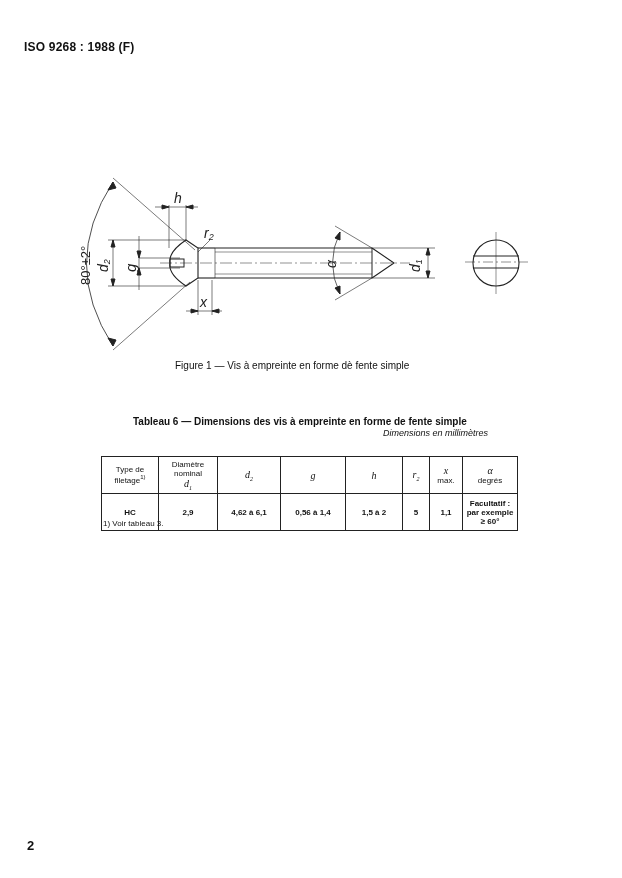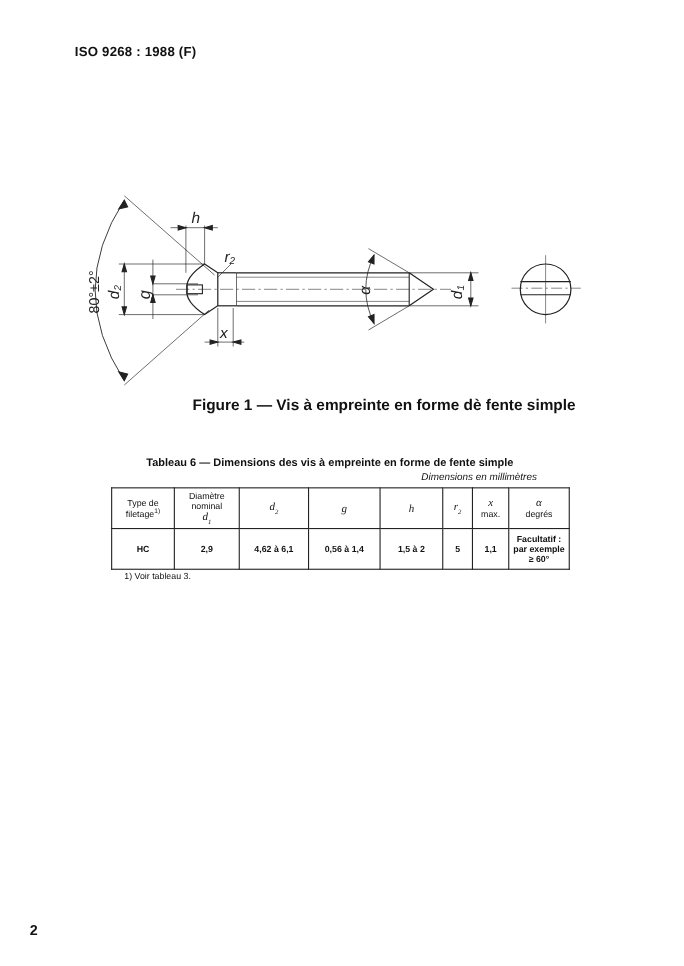--- a/index.html
+++ b/index.html
@@ -1,30 +1,30 @@
 <!DOCTYPE html>
 <html><head>
   <meta charset="utf-8">
   <style>
     html, body { margin: 0; padding: 0; background: #ffffff; }
     body { width: 622px; height: 878px; position: relative; overflow: hidden; color: #111; font-family: "Liberation Sans", sans-serif; }
-    .header { position: absolute; left: 24px; top: 40px; font-size: 12px; font-weight: bold; letter-spacing: 0.2px; margin-left: 44px; }
+    .header { position: absolute; left: 24px; top: 40px; font-size: 12px; font-weight: bold; letter-spacing: 0.2px; }
     .drawing { position: absolute; left: 0; top: 160px; width: 622px; height: 200px; }
-    .fig-caption { position: absolute; left: 175px; top: 360px; font-size: 14px; font-weight: bold; }
+    .fig-caption { position: absolute; left: 175px; top: 360px; font-size: 10px; font-weight: normal; }
     .tbl-caption { position: absolute; left: 133px; top: 416px; font-size: 10px; font-weight: bold; }
     .tbl-units { position: absolute; left: 383px; top: 428px; font-size: 9px; font-style: italic; }
-    table.dim { position: absolute; left: 101px; top: 443px; border-collapse: collapse; font-size: 8px; }
+    table.dim { position: absolute; left: 101px; top: 456px; border-collapse: collapse; font-size: 8px; }
     table.dim td, table.dim th { border: 1px solid #222; text-align: center; vertical-align: middle; padding: 0 2px; font-weight: normal; }
     table.dim th { height: 36px; }
     table.dim td { height: 36px; font-weight: bold; }
     .bold { font-weight: bold; }
     .ital { font-style: italic; font-family: "Liberation Serif", serif; font-size: 10px; }
     .sup { font-size: 6px; vertical-align: super; }
     .sub { font-size: 6px; vertical-align: sub; }
-    .footnote { position: absolute; left: 103px; top: 519px; font-size: 8px; margin-left: 10px; }
+    .footnote { position: absolute; left: 103px; top: 519px; font-size: 8px; }
     .pagenum { position: absolute; left: 27px; top: 838px; font-size: 13px; font-weight: bold; }
   </style>
 </head>
 <body>
 
 <div class="header">ISO 9268 : 1988 (F)</div>
 
 <svg class="drawing" viewBox="0 160 622 200" width="622" height="200" xmlns="http://www.w3.org/2000/svg">
   <g stroke="#222" fill="none" stroke-width="1">
 

